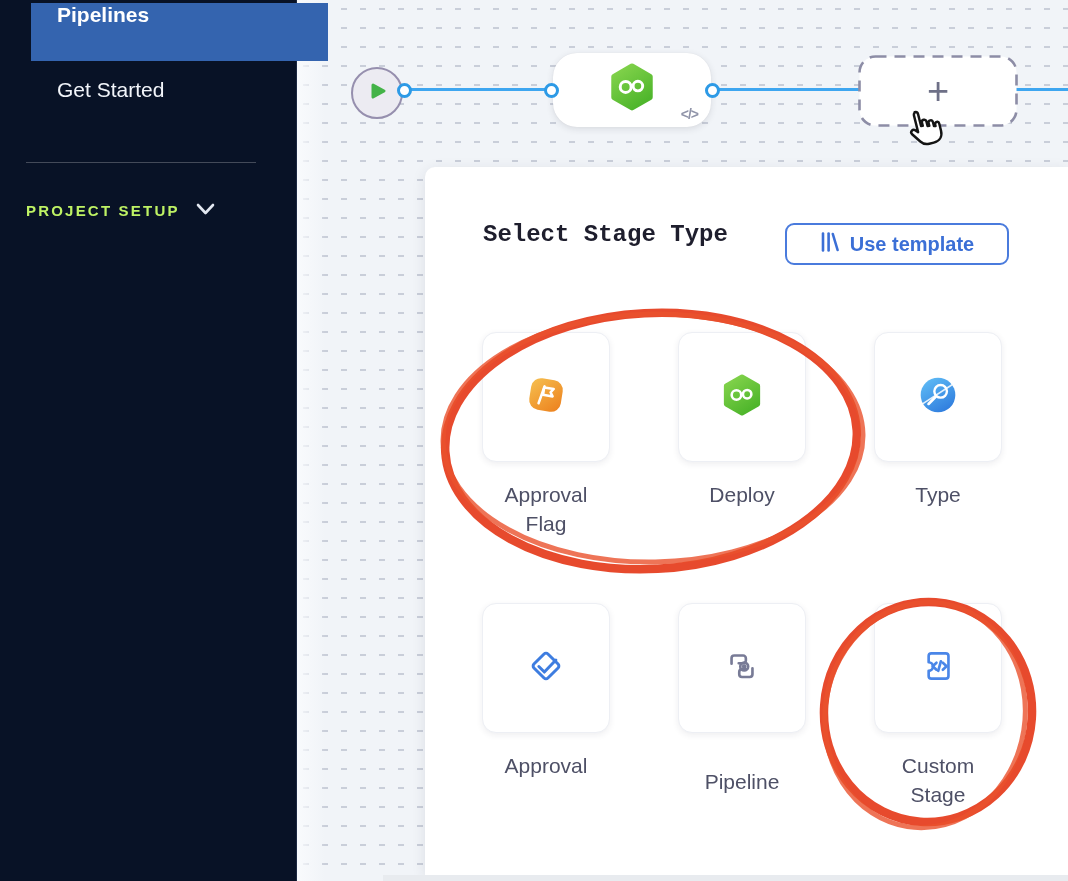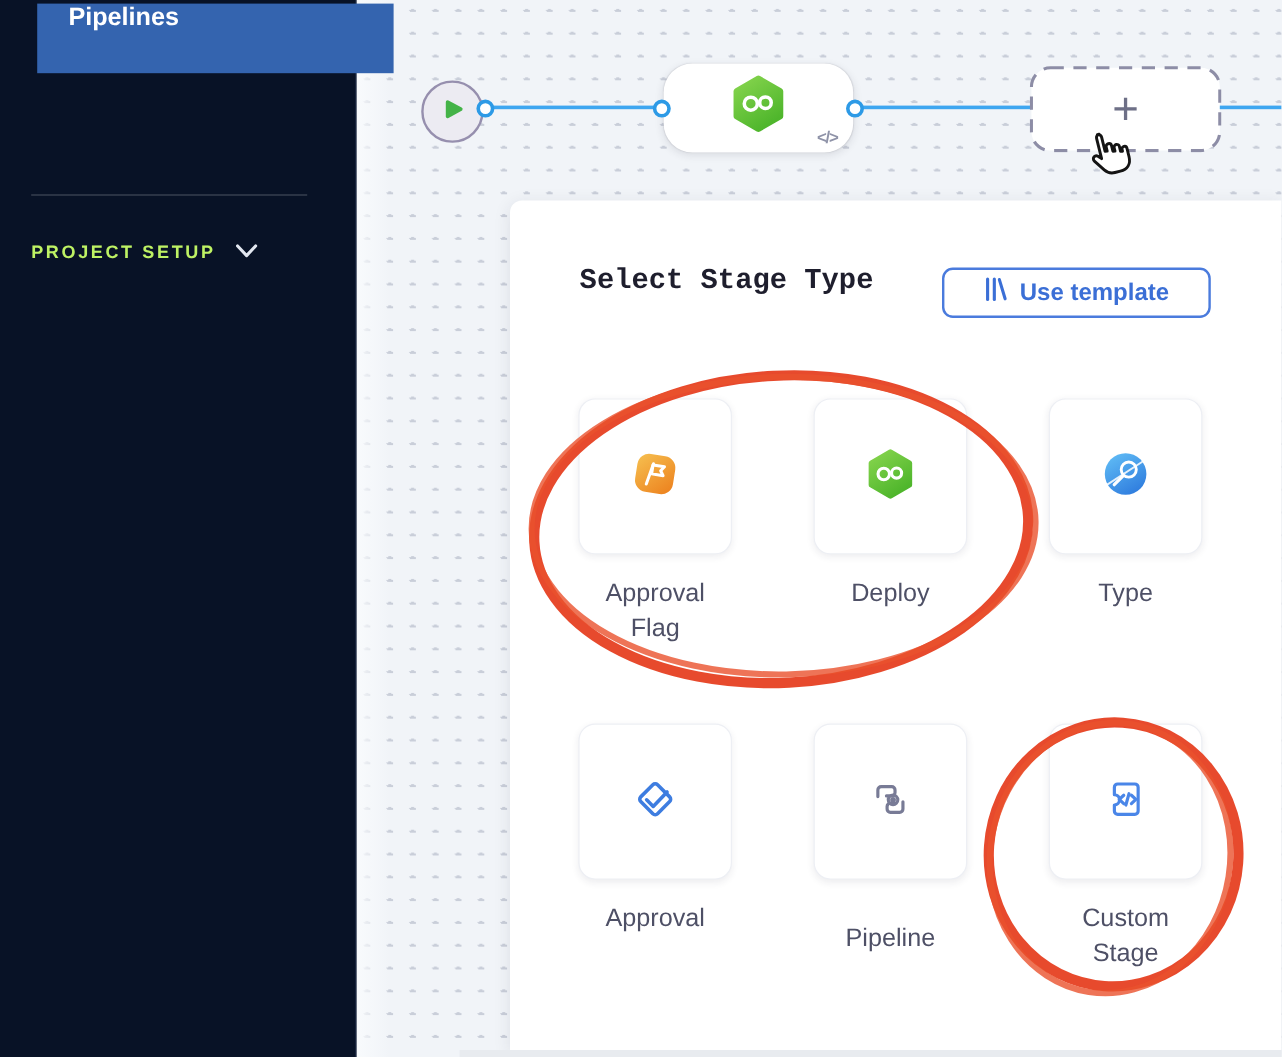--- a/index.html
+++ b/index.html
@@ -79,20 +79,23 @@
 
 <div class="stage-wrap">
 
   <div class="canvas"></div>
   <div class="canvas-fade"></div>
 
   <div class="sidebar">
     <div class="nav-item active">
       <span>Pipelines</span>
     </div>
+    <div class="nav-item plain">
+      <span>Get Started</span>
+    </div>
     <div class="side-divider"></div>
     <div class="section-row">
       <span>PROJECT SETUP</span>
       <span>
         <svg width="19" height="14" viewBox="0 0 19 14">
             <polyline points="2,3 9.5,11 17,3" fill="none" stroke="#e2e7f0" stroke-width="2.6" stroke-linecap="round" stroke-linejoin="round"></polyline>
           </svg>
       </span>
     </div>
   </div>

